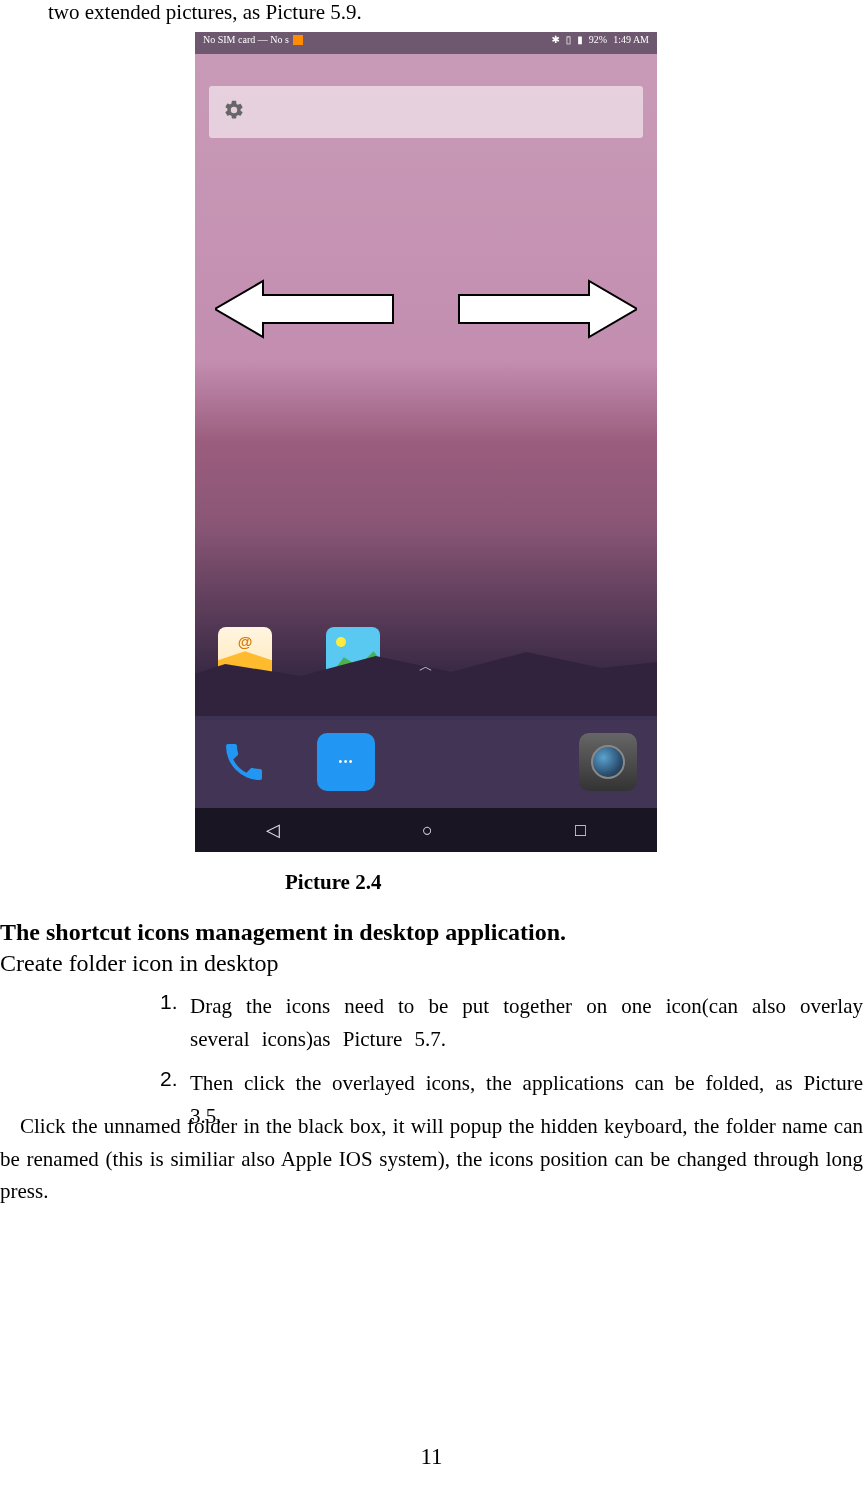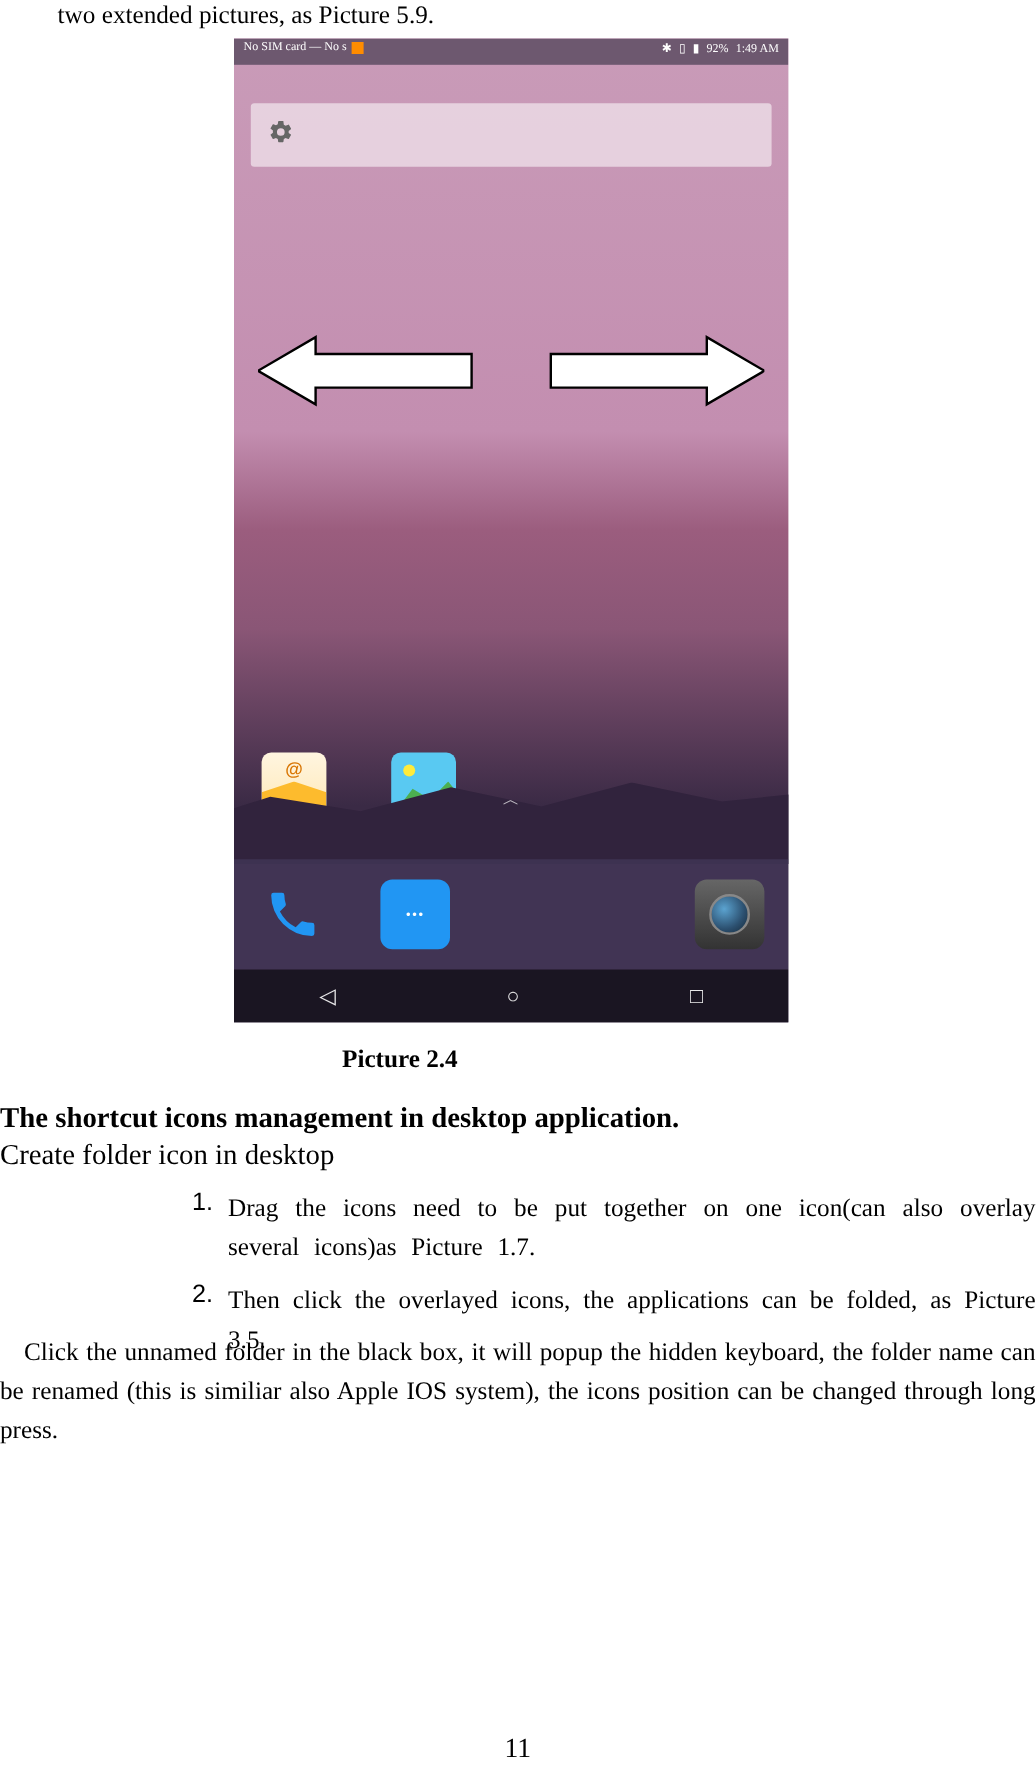--- a/index.html
+++ b/index.html
@@ -334,21 +334,21 @@
   </div>
 </div>
 
 <div class="caption">Picture 2.4</div>
 <div class="heading1">The shortcut icons management in desktop application.</div>
 <div class="heading2">Create folder icon in desktop</div>
 
 <div class="list">
   <div class="list-item">
     <span class="list-num">1.</span>
-    <span class="list-text two-line">Drag the icons need to be put together on one icon(can also overlay several icons)as Picture 1.7.</span>
+    <span class="list-text two-line">Drag the icons need to be put together on one icon(can also overlay several icons)as Picture 5.7.</span>
   </div>
   <div class="list-item">
     <span class="list-num">2.</span>
     <span class="list-text one-line">Then click the overlayed icons, the applications can be folded, as Picture 3.5.</span>
   </div>
 </div>
 
 <div class="para">Click the unnamed folder in the black box, it will popup the hidden keyboard, the folder name can be renamed (this is similiar also Apple IOS system), the icons position can be changed through long press.</div>
 
 <div class="page-num">11</div>

